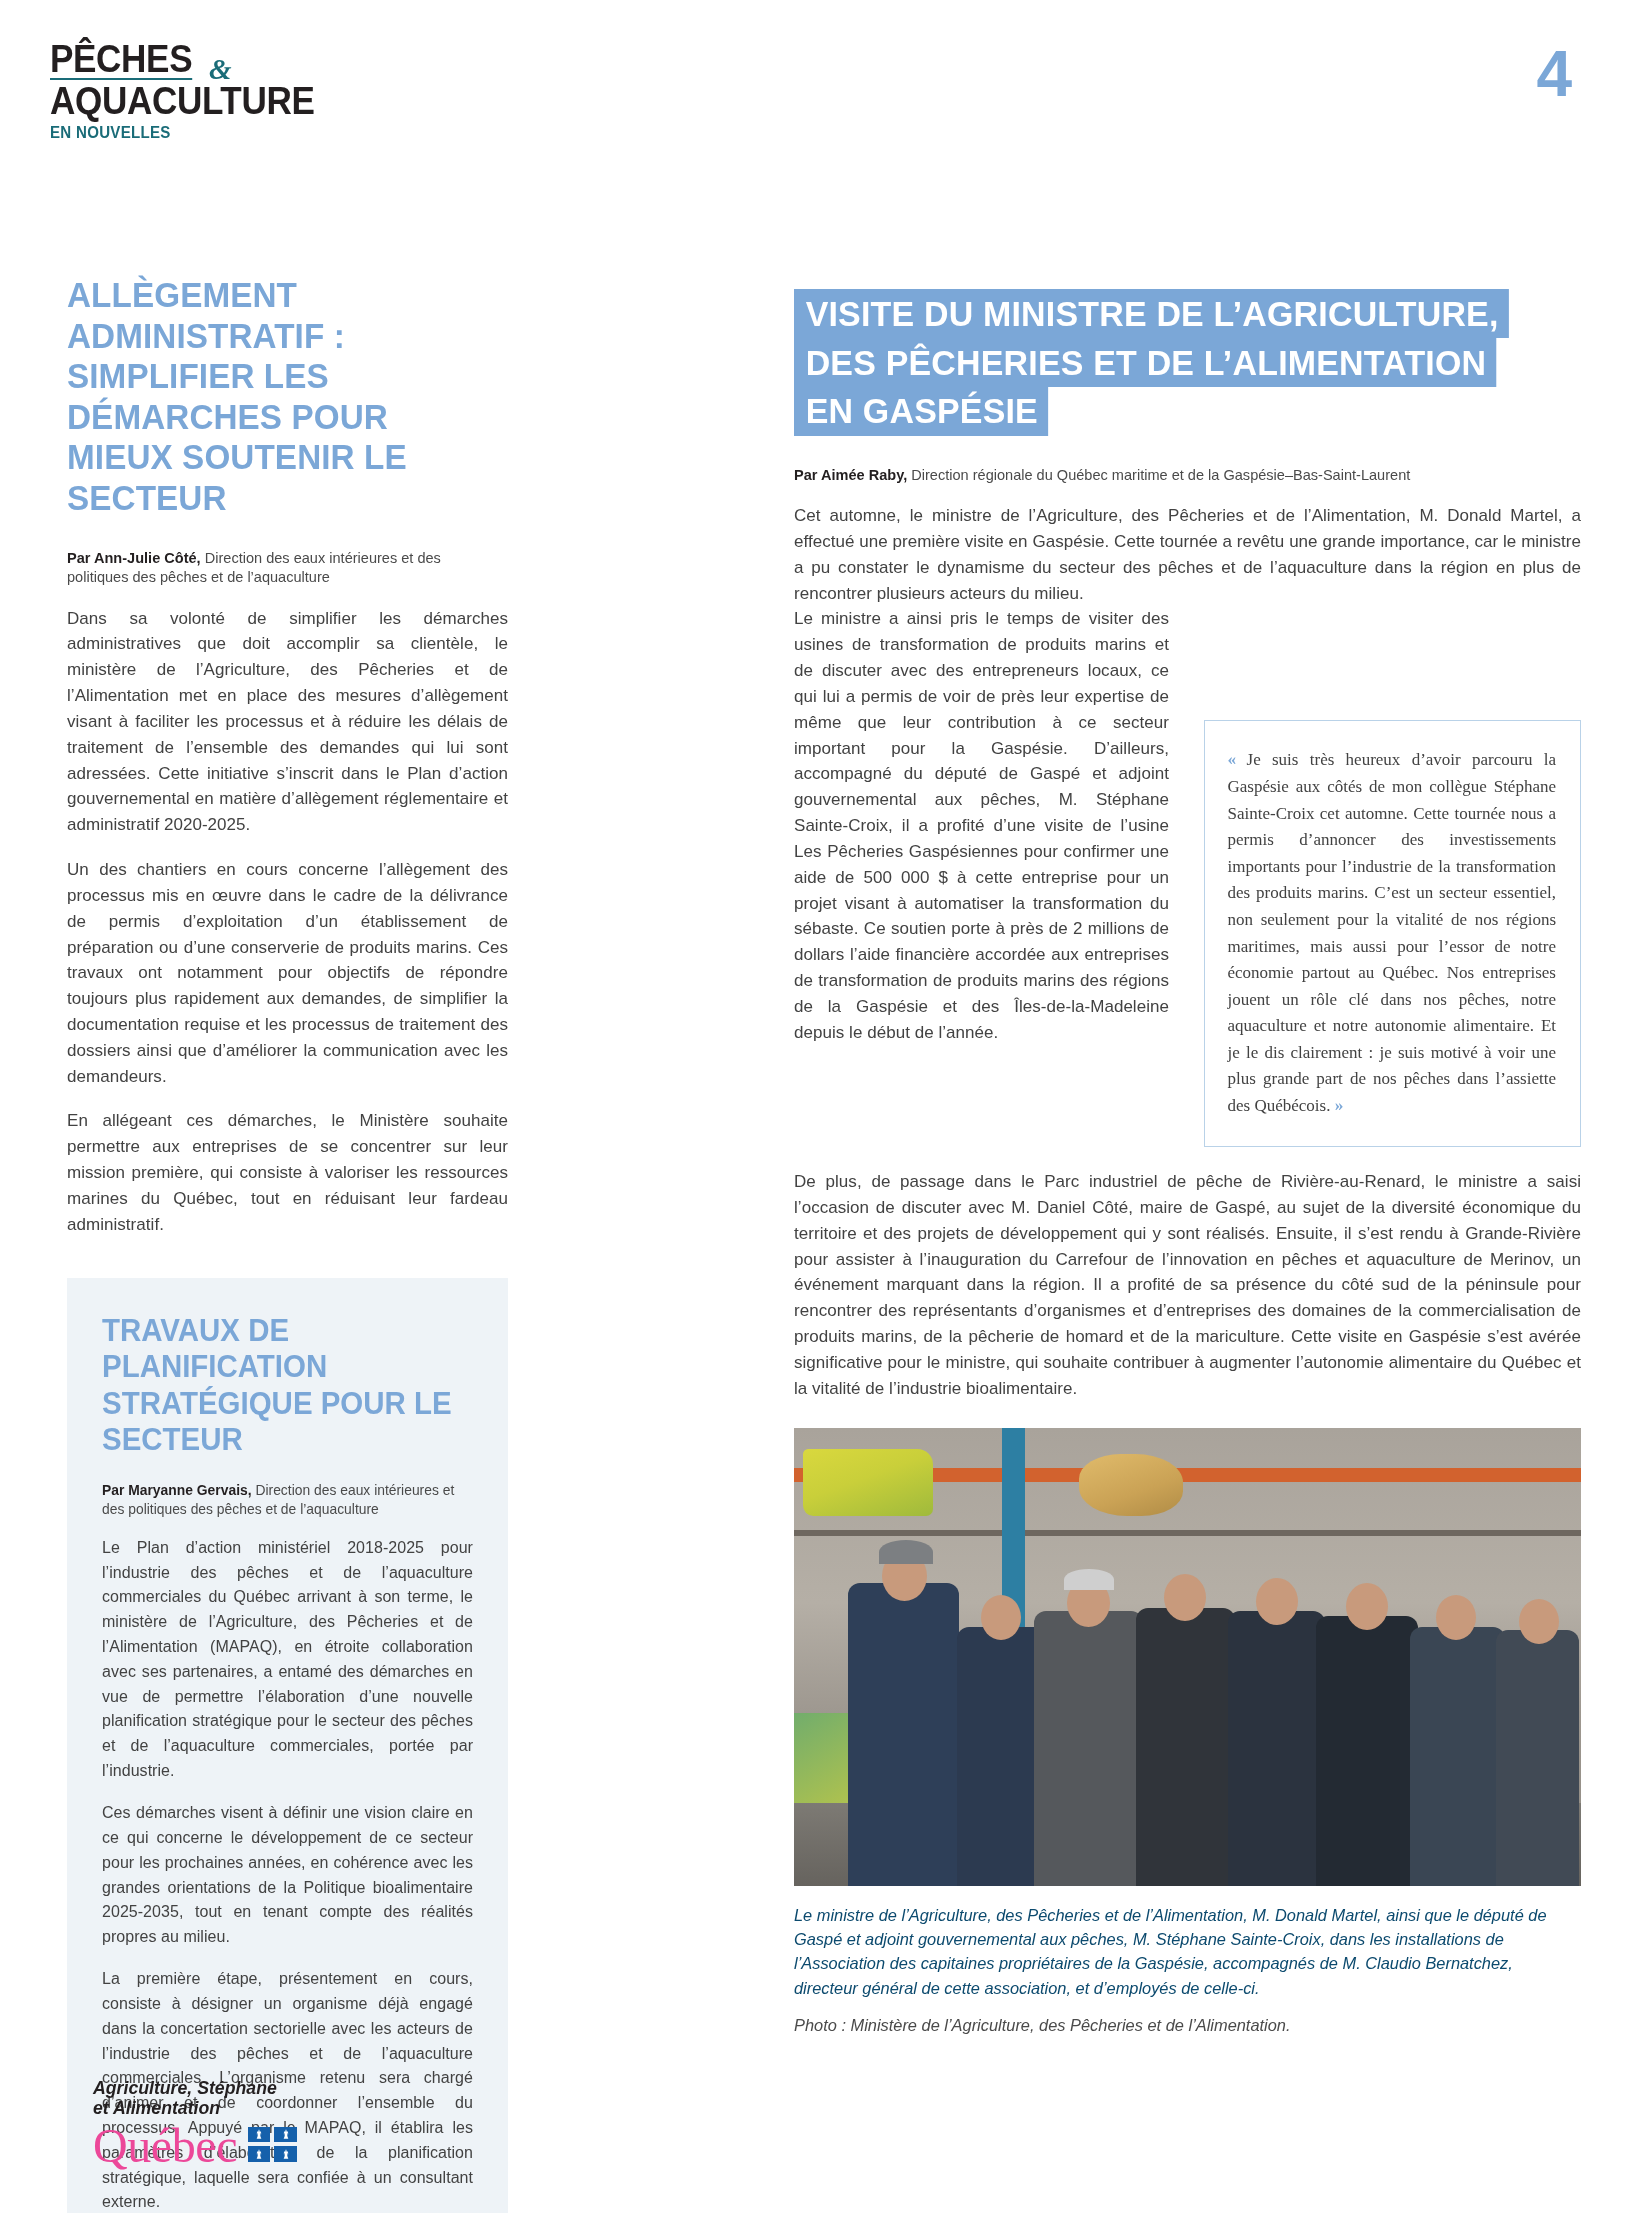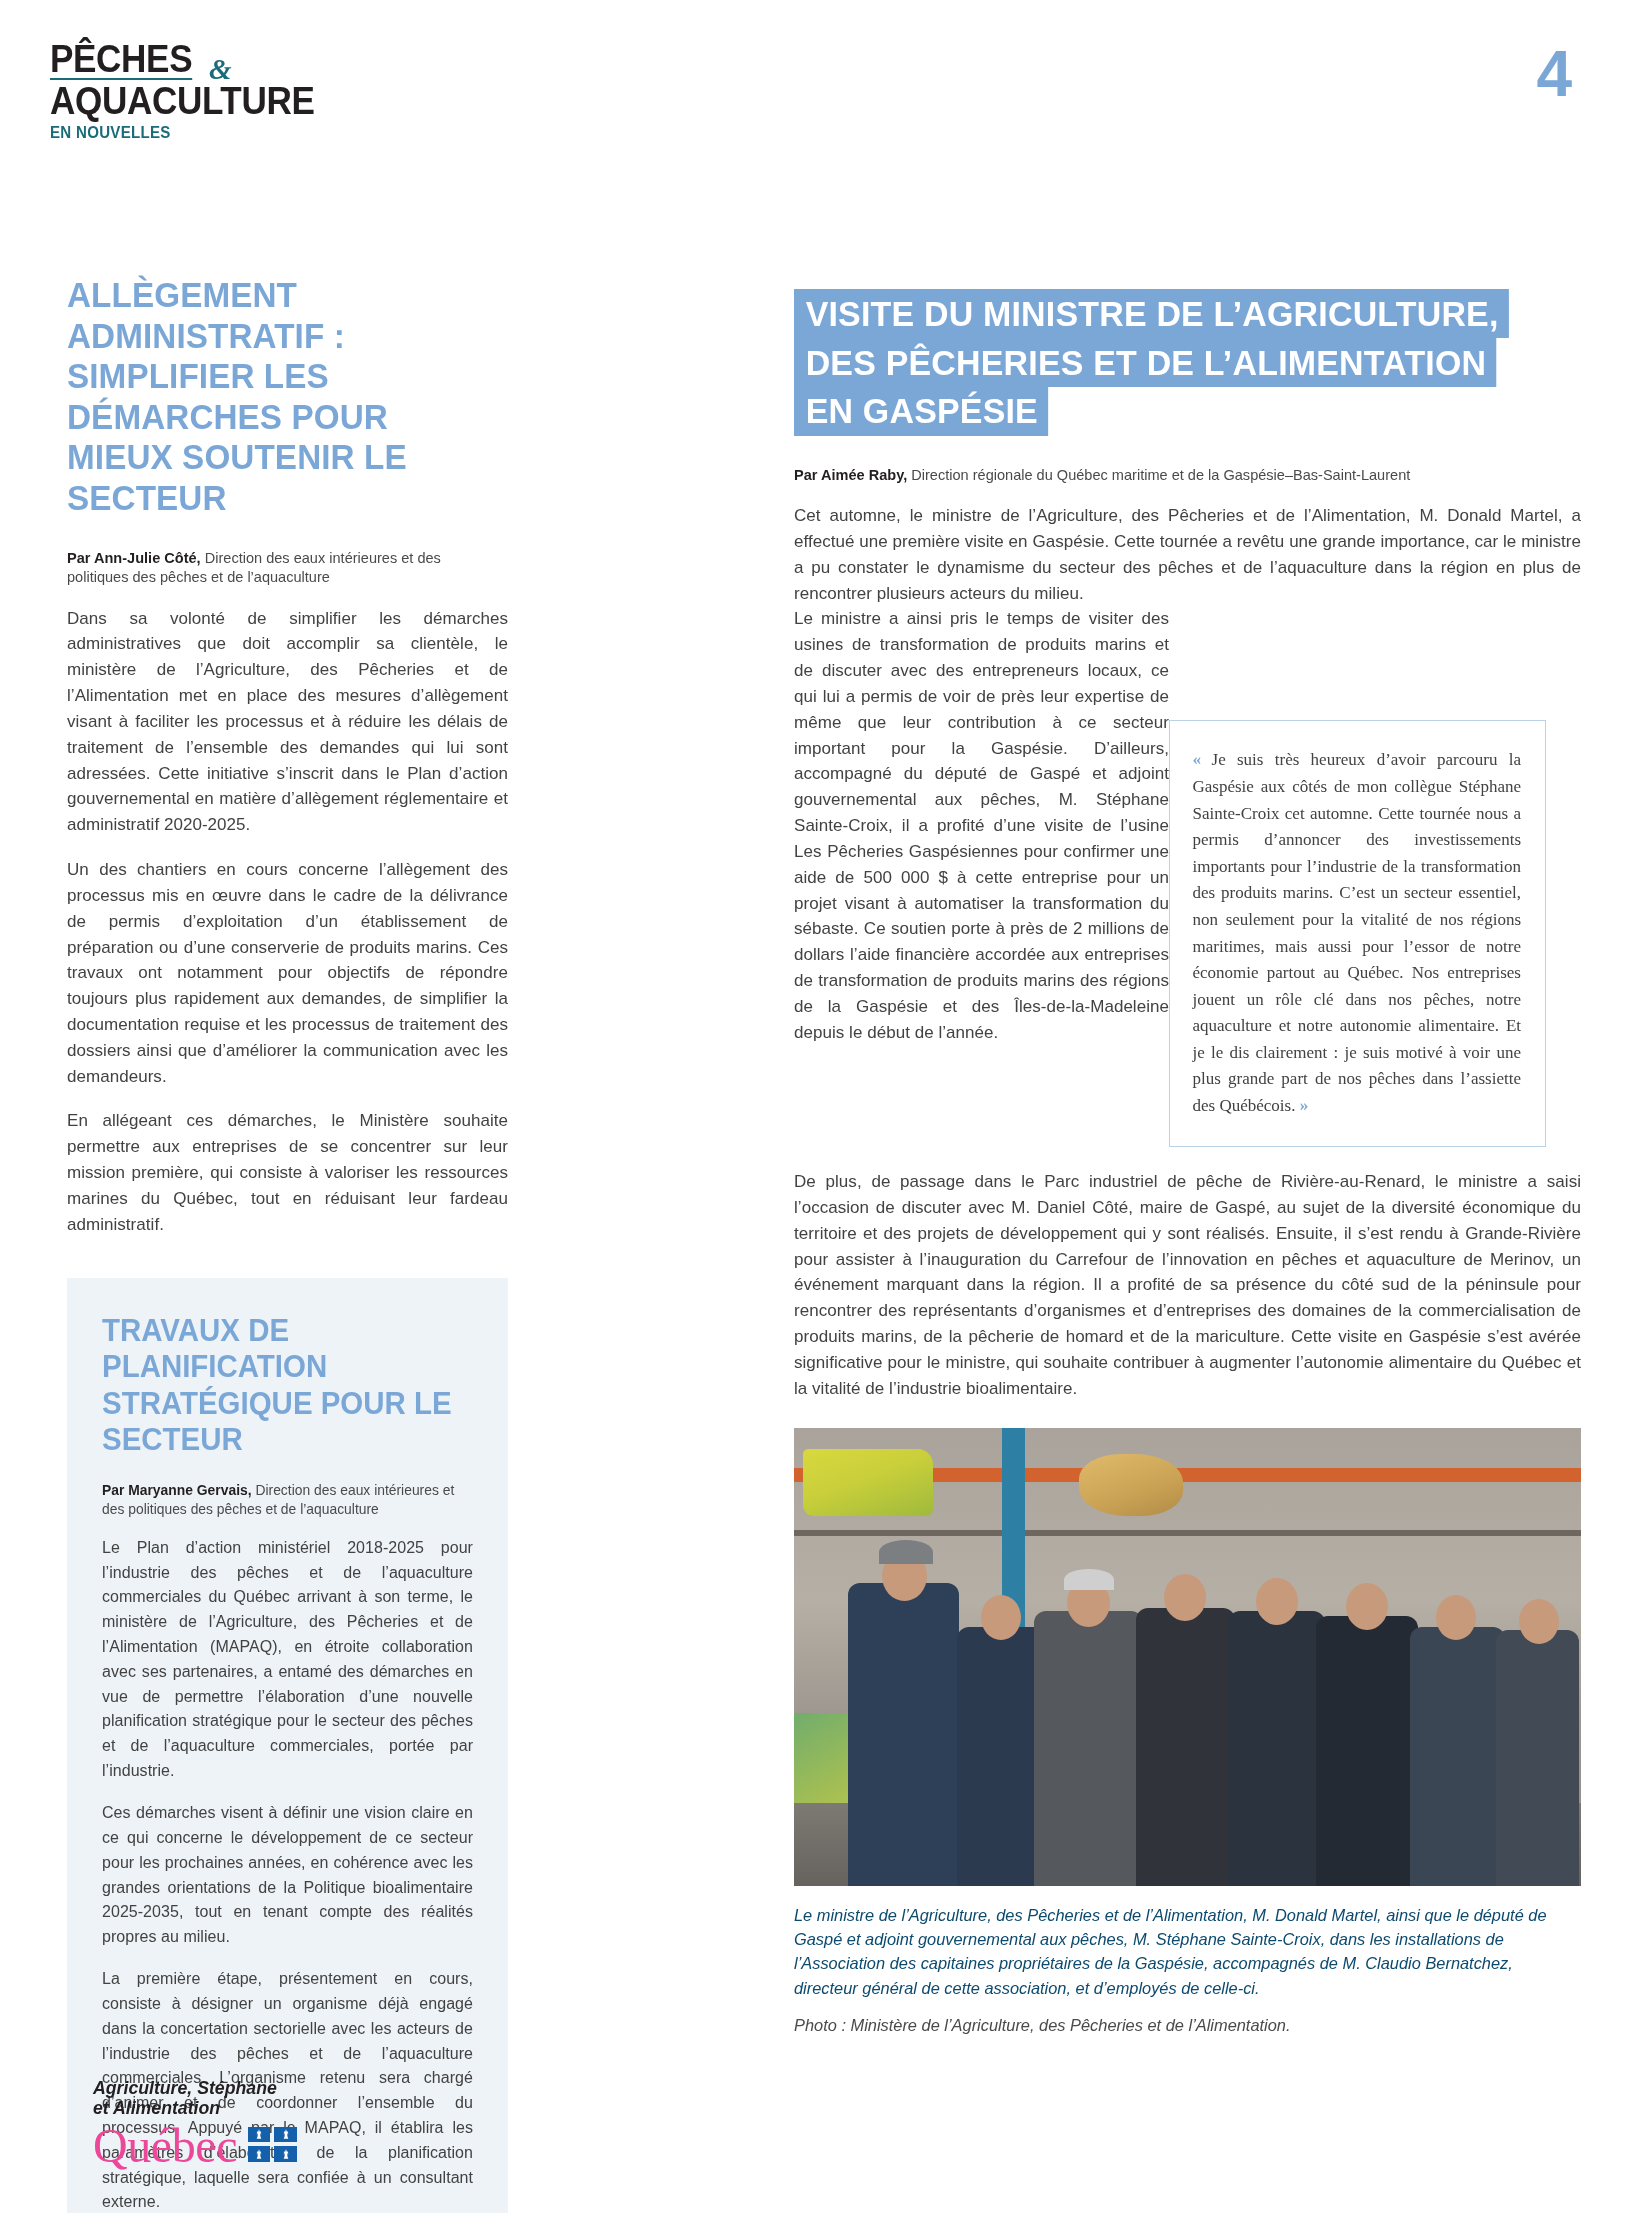--- a/index.html
+++ b/index.html
@@ -165,20 +165,21 @@
     transform-origin: left top;
     margin: 0 0 22.5px 0;
   }
   .box-title span { display: block; }
   .box .byline { margin-bottom: 17.3px; font-size: 14.3px; }
   .box .body p { font-size: 16px; line-height: 1.55; margin-bottom: 17.3px; }
 
   
   .two-col {
     display: flex;
+    gap: 35px;
     margin-bottom: 22.5px;
   }
   .two-col .sub { width: 375px; }
 
   
   .pullquote {
     width: 377px;
     border: 1.3px solid #b9d2e8;
     padding: 26px 24px 26px 22.5px;
     align-self: flex-start;

